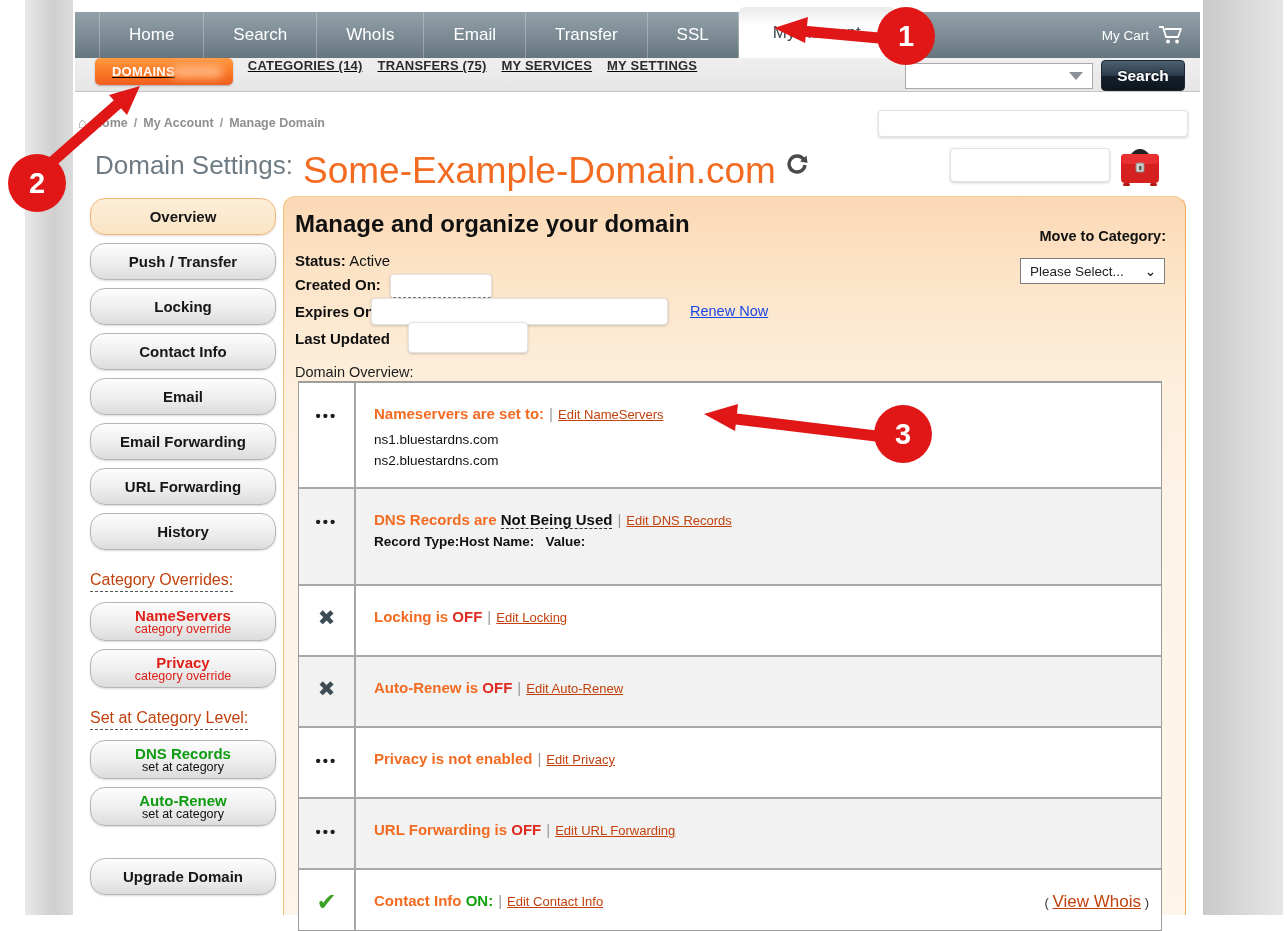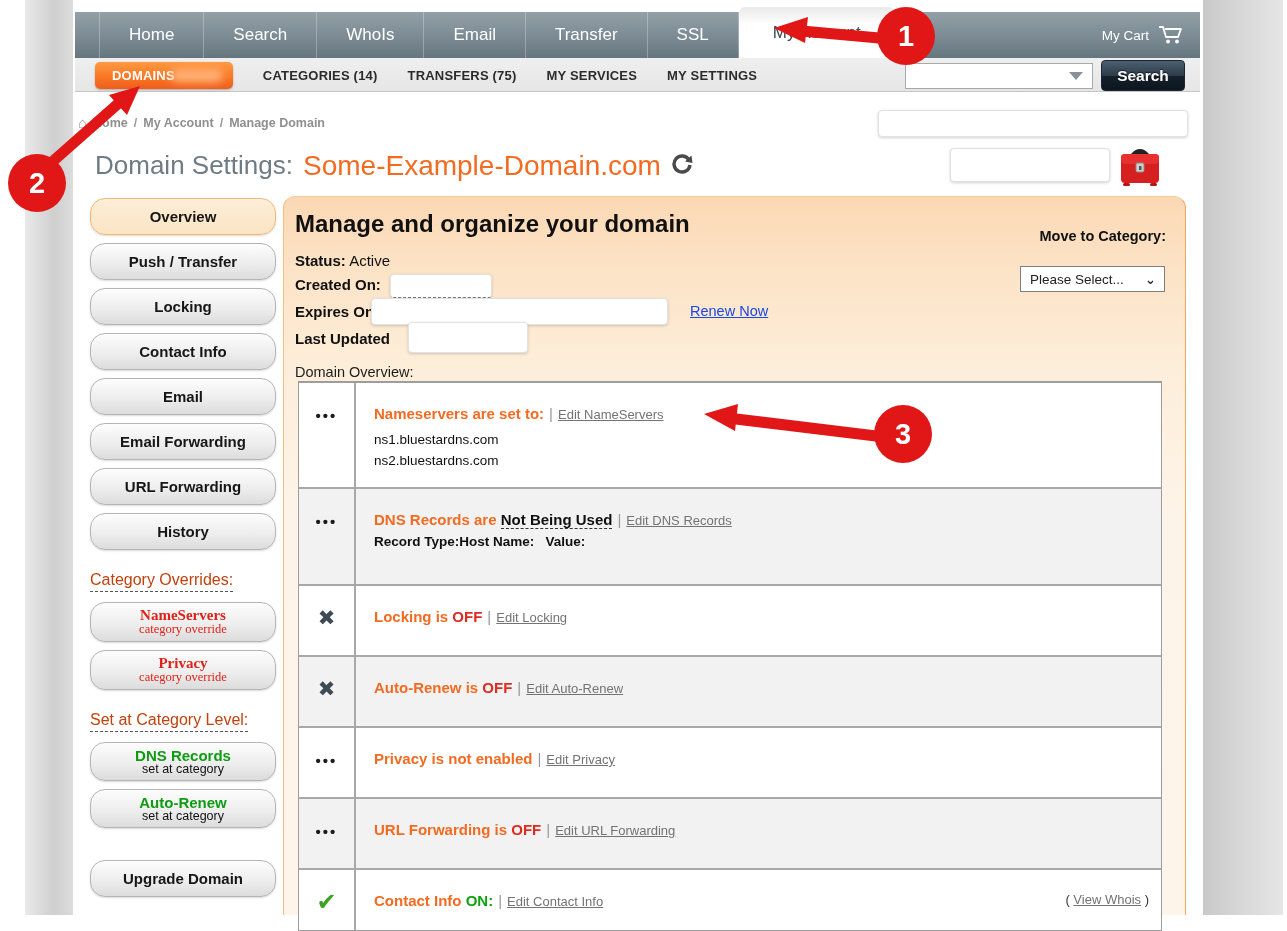--- a/index.html
+++ b/index.html
@@ -21,21 +21,21 @@
   .nav-tab:first-child { border-left:1px solid rgba(255,255,255,0.28); }
   .nav-tab.active { height:51px; margin-top:-5px; padding:0 34px; border:none;
     background:linear-gradient(180deg,#e9e9e9 0%,#ffffff 35%,#ffffff 100%);
     color:#3c4a53; border-radius:6px 6px 0 0; }
   .my-cart { position:absolute; right:16px; top:0; height:46px; display:flex; align-items:center; gap:9px;
     color:#fff; font-size:13.5px; cursor:pointer; }
 
   
   .subnav { position:absolute; left:75px; top:58px; width:1125px; height:34px;
     background:linear-gradient(180deg,#efefef,#e6e6e6); border-bottom:1px solid #c6c6c6; }
-  .subnav-items { position:absolute; left:20px; top:0; height:34px; display:flex; align-items:center; gap:30px; }
+  .subnav-items { position:absolute; left:20px; top:0; height:34px; display:flex; align-items:flex-start; gap:15px;text-decoration:underline; }
   .subnav-item { font-size:13px; font-weight:bold; color:#2b2b2b; cursor:pointer; letter-spacing:.2px; }
   .subnav-item.active { position:relative; color:#fff; padding:6px 58px 6px 17px; border-radius:5px;
     background:linear-gradient(180deg,#ff9a42 0%,#f97724 55%,#ef5d1d 100%);
     box-shadow:0 1px 2px rgba(0,0,0,.25); }
   .subnav-item.active .smear { position:absolute; right:10px; top:7px; width:52px; height:13px;
     background:#ffb27a; border-radius:7px; filter:blur(4px); }
   .search-combo { position:absolute; left:830px; top:5px; width:188px; height:26px; background:#fff;
     border:1px solid #a9a9a9; display:flex; align-items:center; justify-content:flex-end; cursor:text; }
   .combo-caret { width:0; height:0; margin-right:9px; border-left:7px solid transparent;
     border-right:7px solid transparent; border-top:8px solid #8b9198; }
@@ -54,35 +54,35 @@
   .redact { position:absolute; background:#fff; border:1px solid #e2e2e2; border-radius:4px;
     box-shadow:0 1px 3px rgba(0,0,0,.18); }
   .redact-top    { left:878px; top:110px; width:310px; height:27px; }
   .redact-title  { left:950px; top:148px; width:160px; height:34px; }
   .redact-created{ left:390px; top:274px; width:102px; height:24px; border-bottom:1px dashed #777; }
   .redact-expires{ left:371px; top:298px; width:297px; height:27px; }
   .redact-updated{ left:408px; top:322px; width:120px; height:31px; }
 
   .page-title { position:absolute; left:95px; top:150px; display:flex; gap:10px; white-space:nowrap; }
   .title-prefix { font-size:26px; color:#6e7b84; }
-  .title-domain { font-size:28px; color:#f26b21; cursor:pointer; }
+  .title-domain { font-size:37px; color:#f26b21; cursor:pointer; }
   .refresh-icon { cursor:pointer; margin-top:4px; }
 
   .toolbox-icon { position:absolute; left:1116px; top:143px; width:48px; height:48px; cursor:pointer; }
 
   
   .panel { position:absolute; left:283px; top:196px; width:903px; height:719px;
     border-left:1px solid #f5bd7e; border-right:1px solid #f0a85f; border-top:1px solid #f8cb99;
     border-radius:12px 12px 0 0;
     background:linear-gradient(180deg,#fbd8b4 0%,#fce3c6 10%,#fdeeda 24%,#fdf4e9 45%,#fdf4ea 100%); }
 
   .content-h2 { position:absolute; left:295px; top:210px; font-size:24px; font-weight:bold; color:#101010; }
   .move-cat-label { position:absolute; left:1020px; top:228px; width:146px; text-align:right;
     font-size:14.5px; font-weight:bold; color:#101010; }
-  .cat-select { position:absolute; left:1020px; top:266px; width:145px; height:26px; background:#fff;
+  .cat-select { position:absolute; left:1020px; top:258px; width:145px; height:26px; background:#fff;
     border:1px solid #7e7e7e; display:flex; align-items:center; justify-content:space-between;
     padding:0 8px 0 9px; font-size:13.5px; color:#222; cursor:pointer; }
   .cat-select .sel-caret { font-size:13px; color:#222; font-weight:bold; }
 
   .meta-line { position:absolute; left:295px; font-size:15px; color:#101010; }
   .meta-line b { font-weight:bold; }
   .renew-link { position:absolute; left:690px; top:303px; font-size:14.5px; color:#1a46e5;
     text-decoration:underline; cursor:pointer; }
   .overview-label { position:absolute; left:295px; top:364px; font-size:14.5px; color:#1d1d1d; }
 
@@ -93,39 +93,39 @@
   .ov-row:first-child { border-top:none; }
   .ov-row.alt { background:#f2f2f2; }
   .ov-icon-cell { width:57px; flex:0 0 57px; border-right:2px solid #a8a8a8; display:flex;
     align-items:flex-start; justify-content:center; padding-top:26px; }
   .ov-body { flex:1; padding:22px 14px 10px 18px; position:relative; }
   .ov-title { font-size:15px; font-weight:bold; color:#f26b21; }
   .ov-status-red { color:#e02b20; }
   .ov-status-green { color:#11a111; }
   .ov-status-dark { color:#101010; border-bottom:1px dashed #333; }
   .ov-sep { color:#999; font-weight:normal; margin:0 5px; }
-  .ov-link { font-size:13px; font-weight:normal; color:#737373; text-decoration:underline; cursor:pointer; }
+  .ov-link { font-size:13px; font-weight:normal; color:#c2410c; text-decoration:underline; cursor:pointer; }
   .ov-lines { margin-top:8px; font-size:13.5px; color:#101010; line-height:1.55; }
   .ov-boldline { margin-top:6px; font-size:13.5px; font-weight:bold; color:#101010; white-space:pre; }
   .ov-right { position:absolute; right:12px; top:22px; font-size:13px; color:#333; }
-  .ov-right .ov-link { font-size:13px; }
+  .ov-right .ov-link { font-size:17px; }
   .icon-ellipsis { font-size:15px; font-weight:bold; color:#1c1c1c; letter-spacing:2px; margin-top:-2px; }
   .icon-x { font-size:21px; font-weight:bold; color:#3d4b55; margin-top:-6px; }
   .icon-check { font-size:24px; font-weight:bold; color:#3ba226; margin-top:-8px; }
 
   
   .sidebar { position:absolute; left:90px; top:198px; width:186px; }
   .side-btn { width:186px; min-height:37px; margin-bottom:8px; border:1px solid #b5b5b5; border-radius:15px;
     background:linear-gradient(180deg,#fdfdfd 0%,#ececec 60%,#dcdcdc 100%);
     box-shadow:0 1px 2px rgba(0,0,0,.15);
     display:flex; flex-direction:column; align-items:center; justify-content:center;
     font-size:15px; font-weight:bold; color:#161616; cursor:pointer; text-align:center; padding:4px 6px; }
   .side-btn.active { background:linear-gradient(180deg,#fdeed8 0%,#fbe4c4 100%); border-color:#f3b878; }
   .side-btn .sub { font-size:12.5px; font-weight:normal; margin-top:-2px; }
-  .side-btn.style-red   { color:#e02119;font-family:Liberation Serif, serif; }
+  .side-btn.style-red   { color:#e02119; }
   .side-btn.style-red .sub { color:#e02119; }
   .side-btn.style-green { color:#0f9c13; }
   .side-btn.style-green .sub { color:#101010; }
   .side-heading { display:inline-block; margin:13px 0 10px 0; font-size:16px; color:#c2410c;
     border-bottom:1px dashed #555; padding-bottom:2px; cursor:pointer; }
   .upgrade-gap { height:24px; }
 
   .annot-svg { position:absolute; left:0; top:0; width:1287px; height:931px; pointer-events:none; z-index:60; }
 </style>
 </head>

